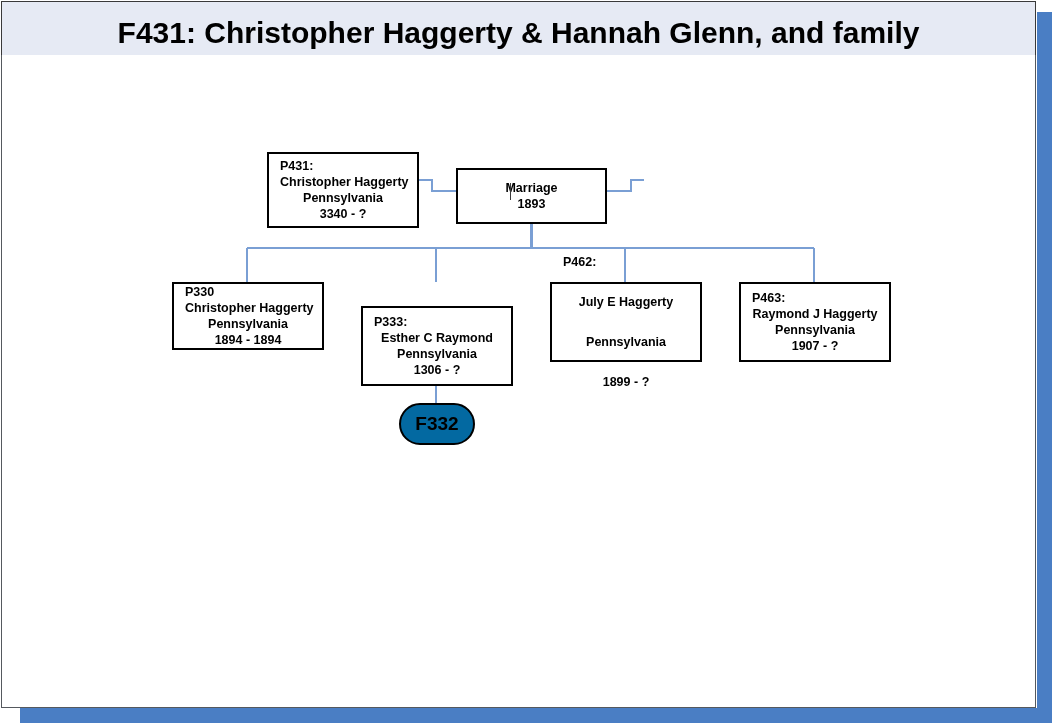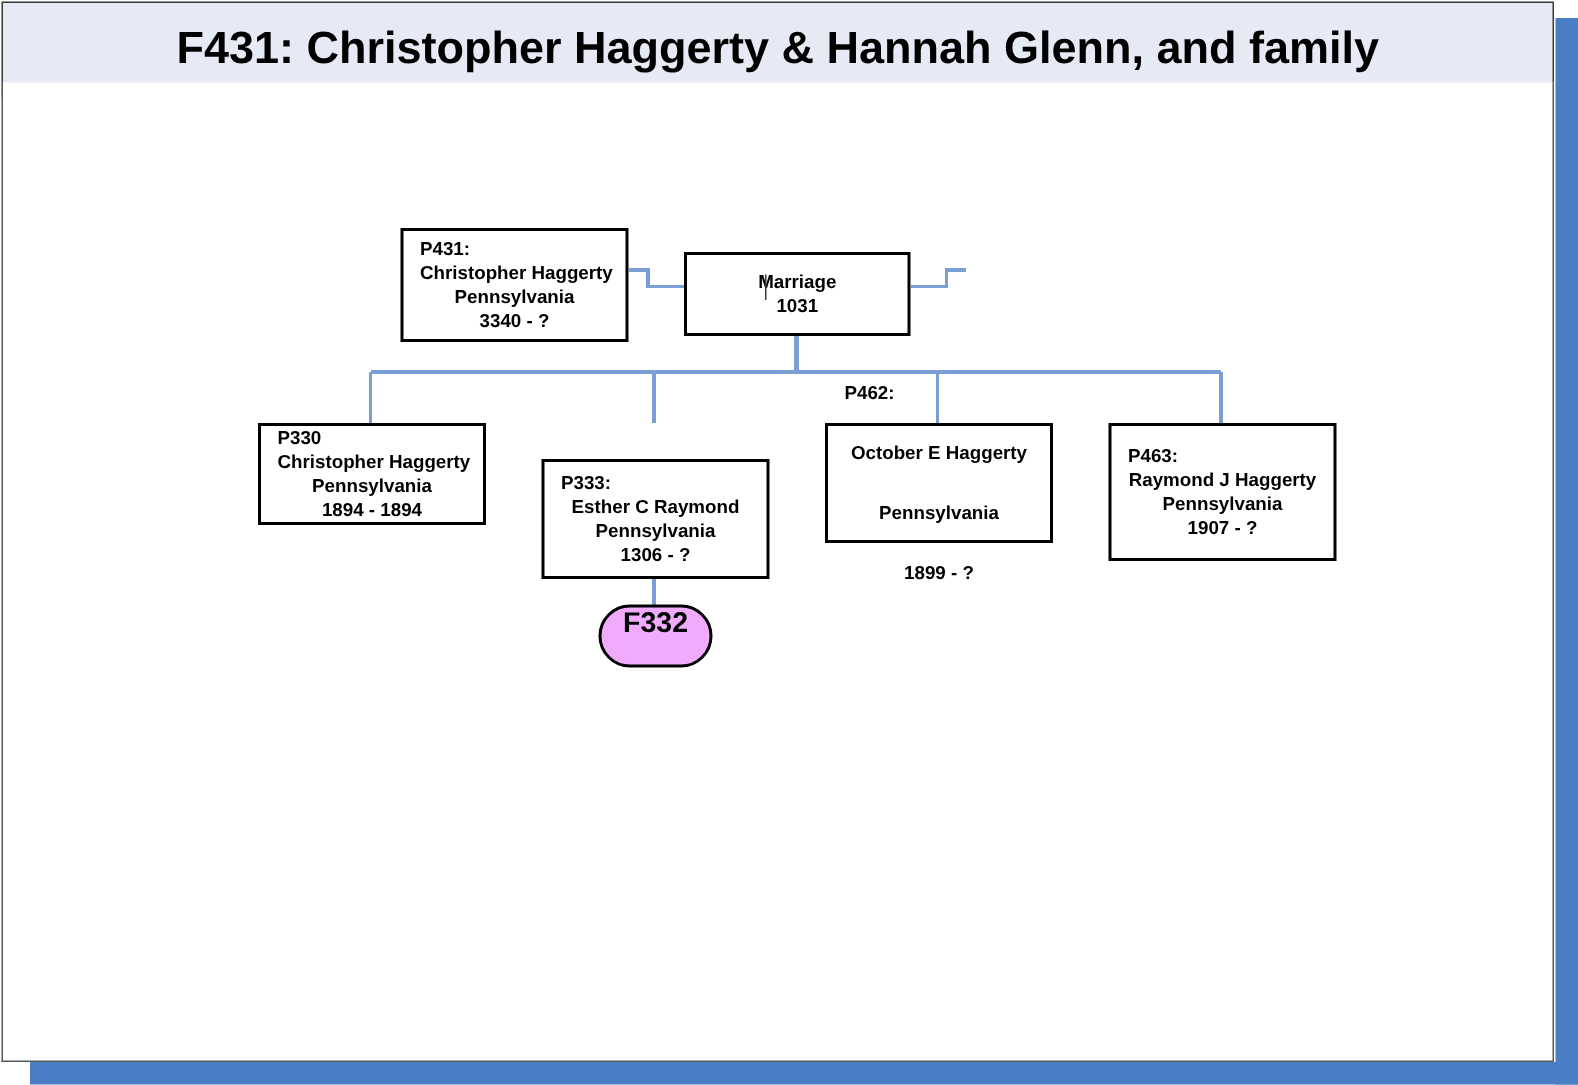--- a/index.html
+++ b/index.html
@@ -117,25 +117,25 @@
     border-width: 2px;
   }
   .marriage-box .node-line {
     text-align: center;
   }
 
   
   .family-node {
     position: absolute;
     box-sizing: border-box;
-    background: #f0abfc;
+    background: #0369a1;
     border: 2px solid #000000;
     border-radius: 22px;
     display: flex;
-    align-items: flex-start;
+    align-items: center;
     justify-content: center;
   }
   .family-node-label {
     font-size: 19px;
     font-weight: bold;
     color: #000000;
   }
 
   
   .text-caret {
@@ -180,21 +180,21 @@
 
     <div class="node-box" style="left:265px; top:97px; width:152px; height:76px;">
       <div class="node-line id-line">P431:</div>
       <div class="node-line">Christopher Haggerty</div>
       <div class="node-line">Pennsylvania</div>
       <div class="node-line">3340 - ?</div>
     </div>
 
     <div class="node-box marriage-box" style="left:454px; top:113px; width:151px; height:56px;">
       <div class="node-line">Marriage</div>
-      <div class="node-line">1031</div>
+      <div class="node-line">1893</div>
     </div>
 
     <div class="text-caret" style="left:508px; top:128px; height:17px;"></div>
 
 
     <div class="node-box" style="left:170px; top:227px; width:152px; height:68px;">
       <div class="node-line id-line">P330</div>
       <div class="node-line">Christopher Haggerty</div>
       <div class="node-line">Pennsylvania</div>
       <div class="node-line">1894 - 1894</div>
@@ -202,26 +202,26 @@
 
     <div class="node-box" style="left:359px; top:227px; width:152px; height:80px;margin-top:24px;">
       <div class="node-line id-line">P333:</div>
       <div class="node-line">Esther C Raymond</div>
       <div class="node-line">Pennsylvania</div>
       <div class="node-line">1306 - ?</div>
     </div>
 
     <div class="node-box" style="left:548px; top:227px; width:152px; height:80px;gap:24px;">
       <div class="node-line id-line">P462:</div>
-      <div class="node-line">October E Haggerty</div>
+      <div class="node-line">July E Haggerty</div>
       <div class="node-line">Pennsylvania</div>
       <div class="node-line">1899 - ?</div>
     </div>
 
-    <div class="node-box" style="left:737px; top:227px; width:152px; height:92px;">
+    <div class="node-box" style="left:737px; top:227px; width:152px; height:80px;">
       <div class="node-line id-line">P463:</div>
       <div class="node-line">Raymond J Haggerty</div>
       <div class="node-line">Pennsylvania</div>
       <div class="node-line">1907 - ?</div>
     </div>
 
     <div class="family-node" style="left:397px; top:348px; width:76px; height:42px;">
       <span class="family-node-label">F332</span>
     </div>
 

